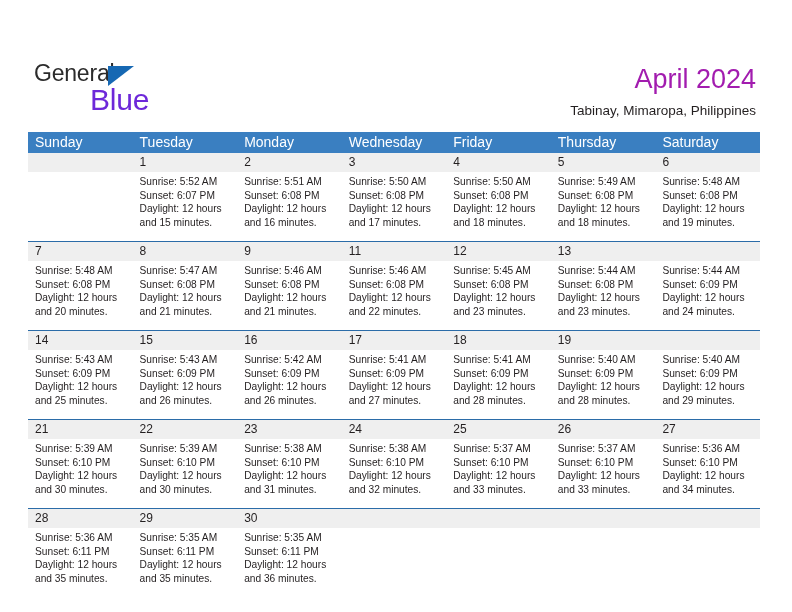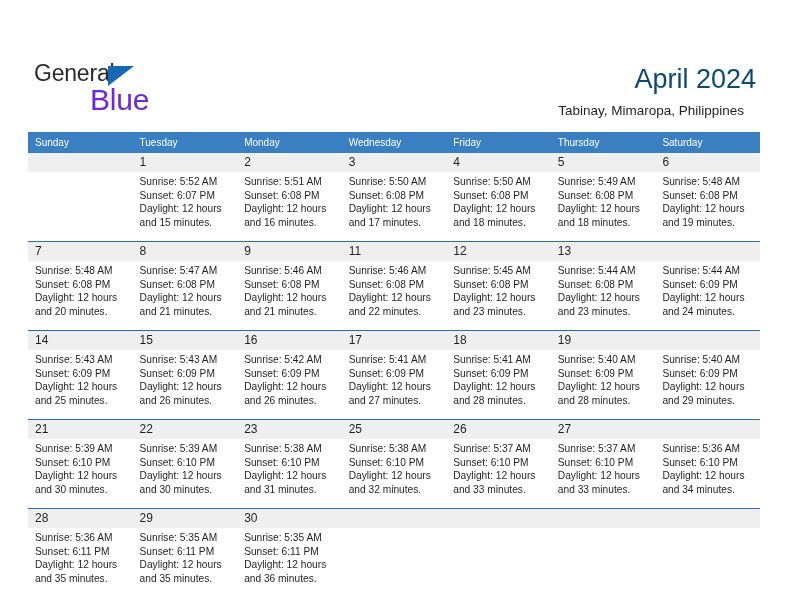--- a/index.html
+++ b/index.html
@@ -64,28 +64,28 @@
     height: 0;
     border-left: 26px solid #1668b3;
     border-bottom: 20px solid transparent;
   }
 
   .title {
     position: absolute;
     right: 36px;
     top: 36px;
     font-size: 27px;
-    color: #0c4a6e;
+    color: #a21caf;
     text-align: right;
     white-space: nowrap;
     font-family: "Liberation Sans", sans-serif;
   }
   .subtitle {
     position: absolute;
-    right: 48px;
+    right: 36px;
     top: 75px;
     font-size: 13.5px;
     color: #231f20;
     text-align: center;
     white-space: nowrap;
     font-family: "Liberation Sans", sans-serif;
   }
 
   
   .calendar {
@@ -99,21 +99,21 @@
     display: flex;
     width: 732px;
     height: 21px;
     background: #3a7fc1;
   }
   .weekday {
     width: 104.57px;
     box-sizing: border-box;
     padding-left: 7px;
     color: #ffffff;
-    font-size: 10px;
+    font-size: 14px;
     line-height: 21px;
     font-family: "Liberation Sans", sans-serif;
     white-space: nowrap;
     overflow: hidden;
   }
 
   .week {
     width: 732px;
     border-top: 1.6px solid #2b6ca8;
   }
@@ -341,20 +341,21 @@
               <div class="detail-line">Daylight: 12 hours</div>
               <div class="detail-line">and 29 minutes.</div>
             </div>
           </div>
         </div>
         <div class="week">
           <div class="week-numbers">
             <div class="daynum">21</div>
             <div class="daynum">22</div>
             <div class="daynum">23</div>
+            <div class="daynum">24</div>
             <div class="daynum">25</div>
             <div class="daynum">26</div>
             <div class="daynum">27</div>
           </div>
           <div class="week-details">
             <div class="daycell">
               <div class="detail-line">Sunrise: 5:39 AM</div>
               <div class="detail-line">Sunset: 6:10 PM</div>
               <div class="detail-line">Daylight: 12 hours</div>
               <div class="detail-line">and 30 minutes.</div>

